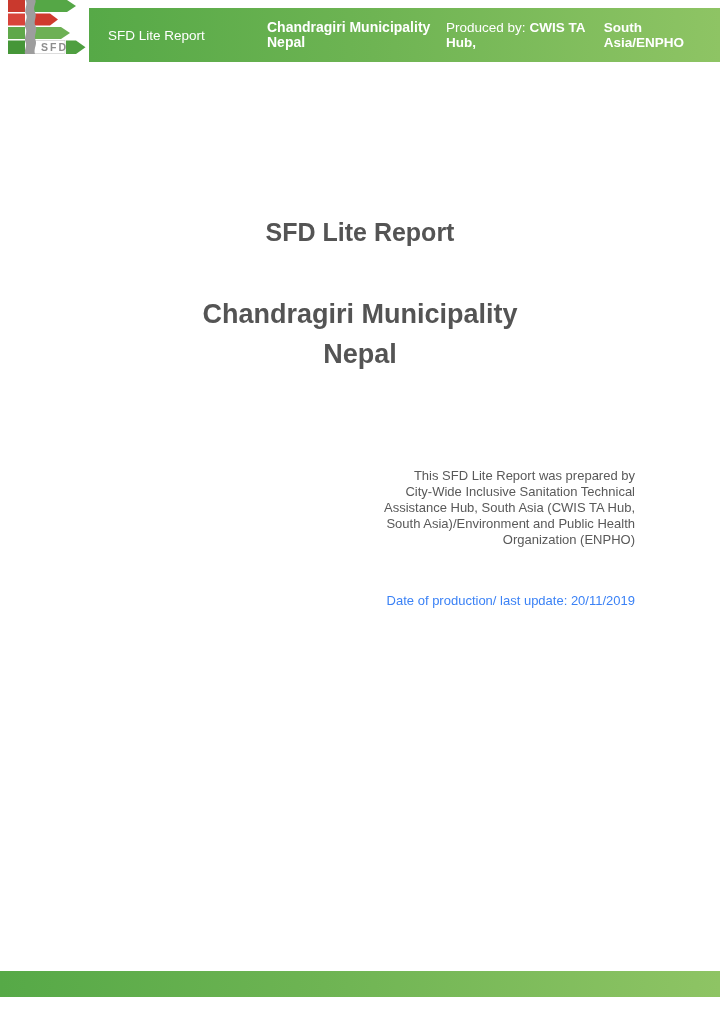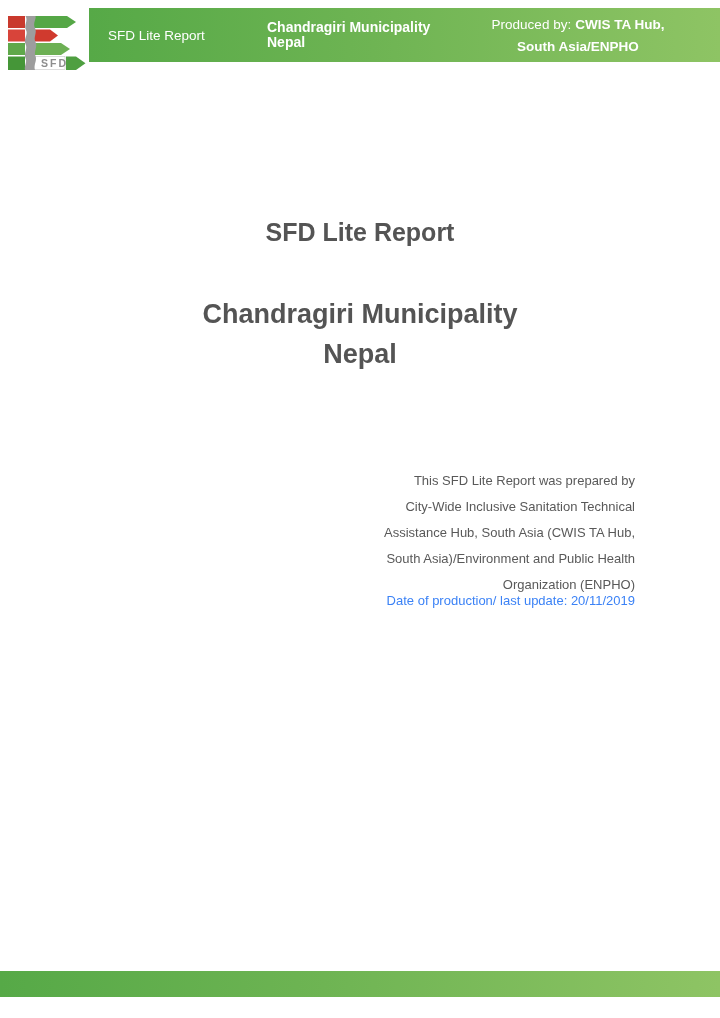--- a/index.html
+++ b/index.html
@@ -5,58 +5,58 @@
   html,body{margin:0;padding:0;}
   body{
     width:720px;height:1018px;
     background:#ffffff;
     font-family:"Liberation Sans", sans-serif;
     position:relative;
     overflow:hidden;
   }
   
   .logo{
-    position:absolute;left:8px;top:16px;width:78px;height:44px;
+    position:absolute;left:8px;top:0;width:78px;height:44px;
   }
   .header-bar{
     position:absolute;left:89px;top:8px;width:631px;height:54px;
     background:linear-gradient(90deg,#56a947 0%,#6eb453 45%,#8ec464 100%);
     color:#ffffff;
   }
   .hdr-report{
     position:absolute;left:19px;top:0;height:100%;
     display:flex;align-items:center;
     font-size:13.5px;
   }
   .hdr-muni{
     position:absolute;left:178px;top:0;height:100%;
     display:flex;flex-direction:column;justify-content:center;
     font-size:14px;font-weight:bold;line-height:15px;
     white-space:pre-line;
   }
   .hdr-produced{
     position:absolute;left:357px;width:264px;top:0;height:100%;
-    display:flex;flex-direction:column;justify-content:center;align-items:center;
+    display:flex;flex-direction:row;justify-content:center;align-items:center;
     gap:7px;font-size:13.5px;
   }
   .hdr-produced .bold{font-weight:bold;}
   .hp-line1 span:first-child{padding-right:4px;}
   
   .main-title{
     position:absolute;top:220px;left:0;width:720px;
     text-align:center;font-size:25px;line-height:25px;font-weight:bold;color:#545454;
   }
   .location-title{
     position:absolute;top:294px;left:0;width:720px;
     text-align:center;font-size:27px;line-height:40px;font-weight:bold;color:#545454;
     white-space:pre-line;
   }
   .prepared-by{
     position:absolute;top:468px;right:85px;width:320px;
-    text-align:right;font-size:13px;line-height:26px;color:#595959;
+    text-align:right;font-size:13px;line-height:16px;color:#595959;
     white-space:pre-line;
   }
   .date-line{
     position:absolute;top:593px;right:85px;width:400px;
     text-align:right;font-size:13px;color:#3b82f6;
   }
   
   .footer-bar{
     position:absolute;left:0;top:971px;width:720px;height:26px;
     background:linear-gradient(90deg,#56a947 0%,#6eb453 45%,#8ec464 100%);

